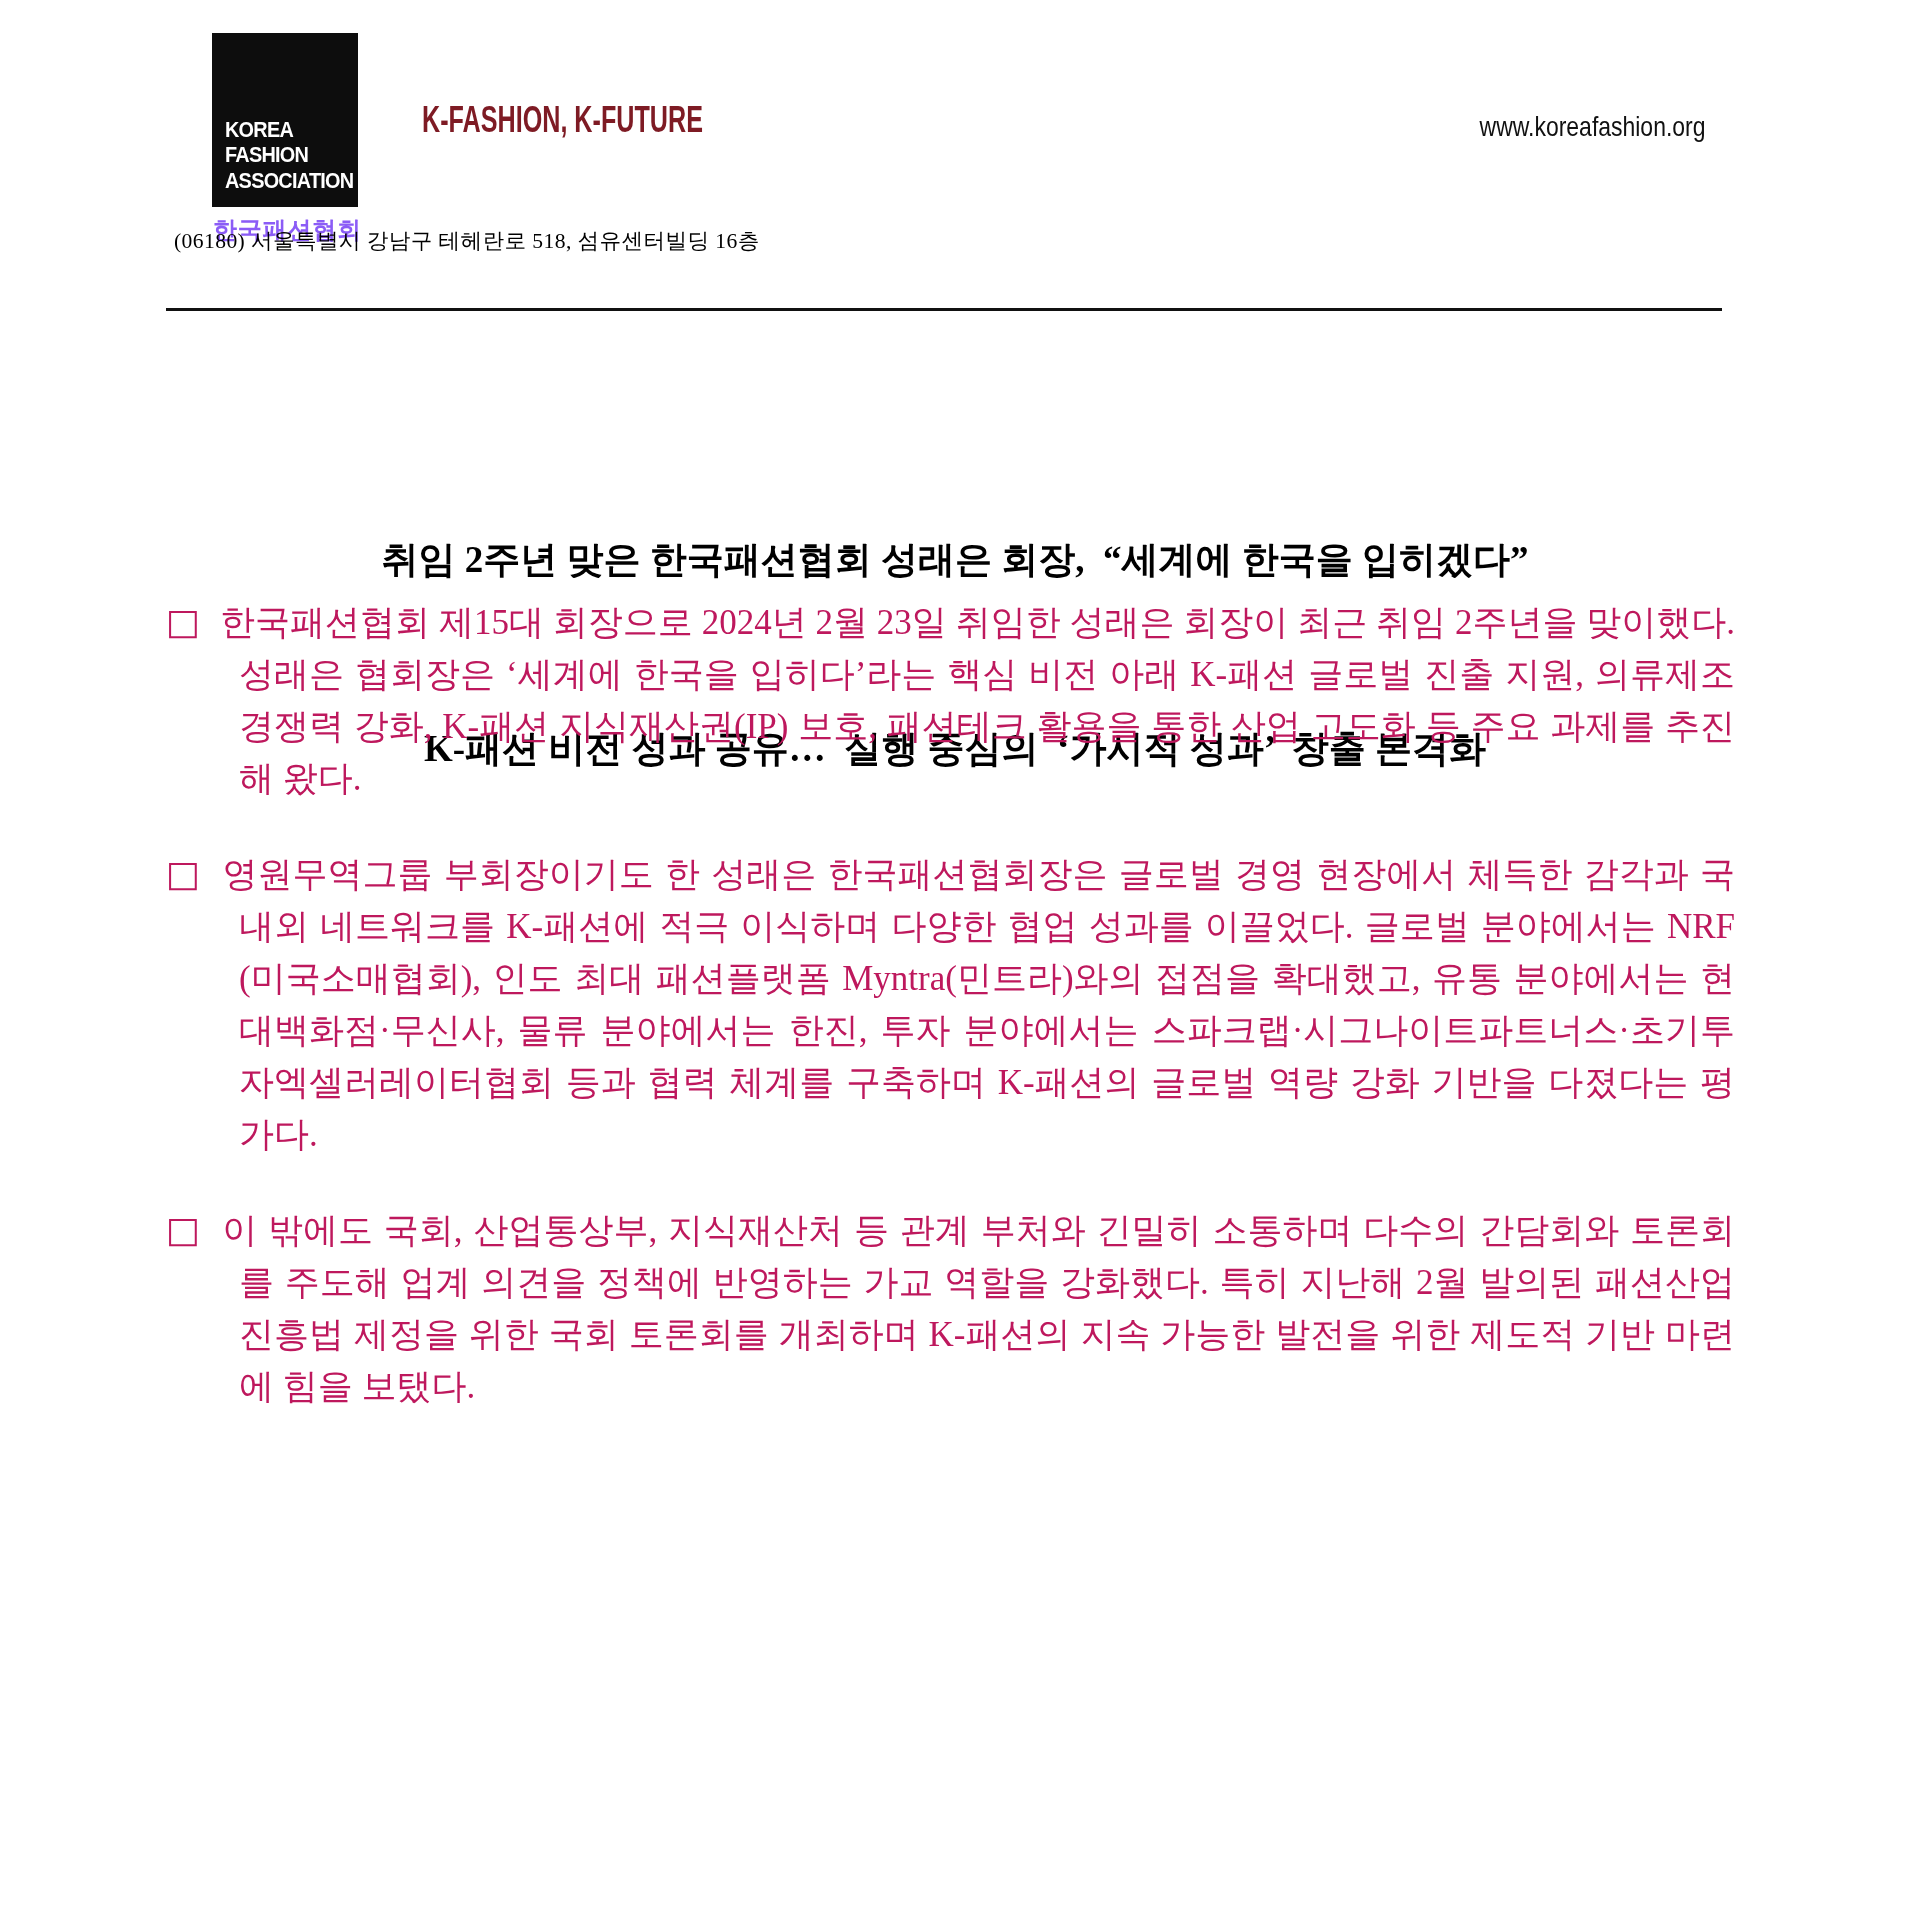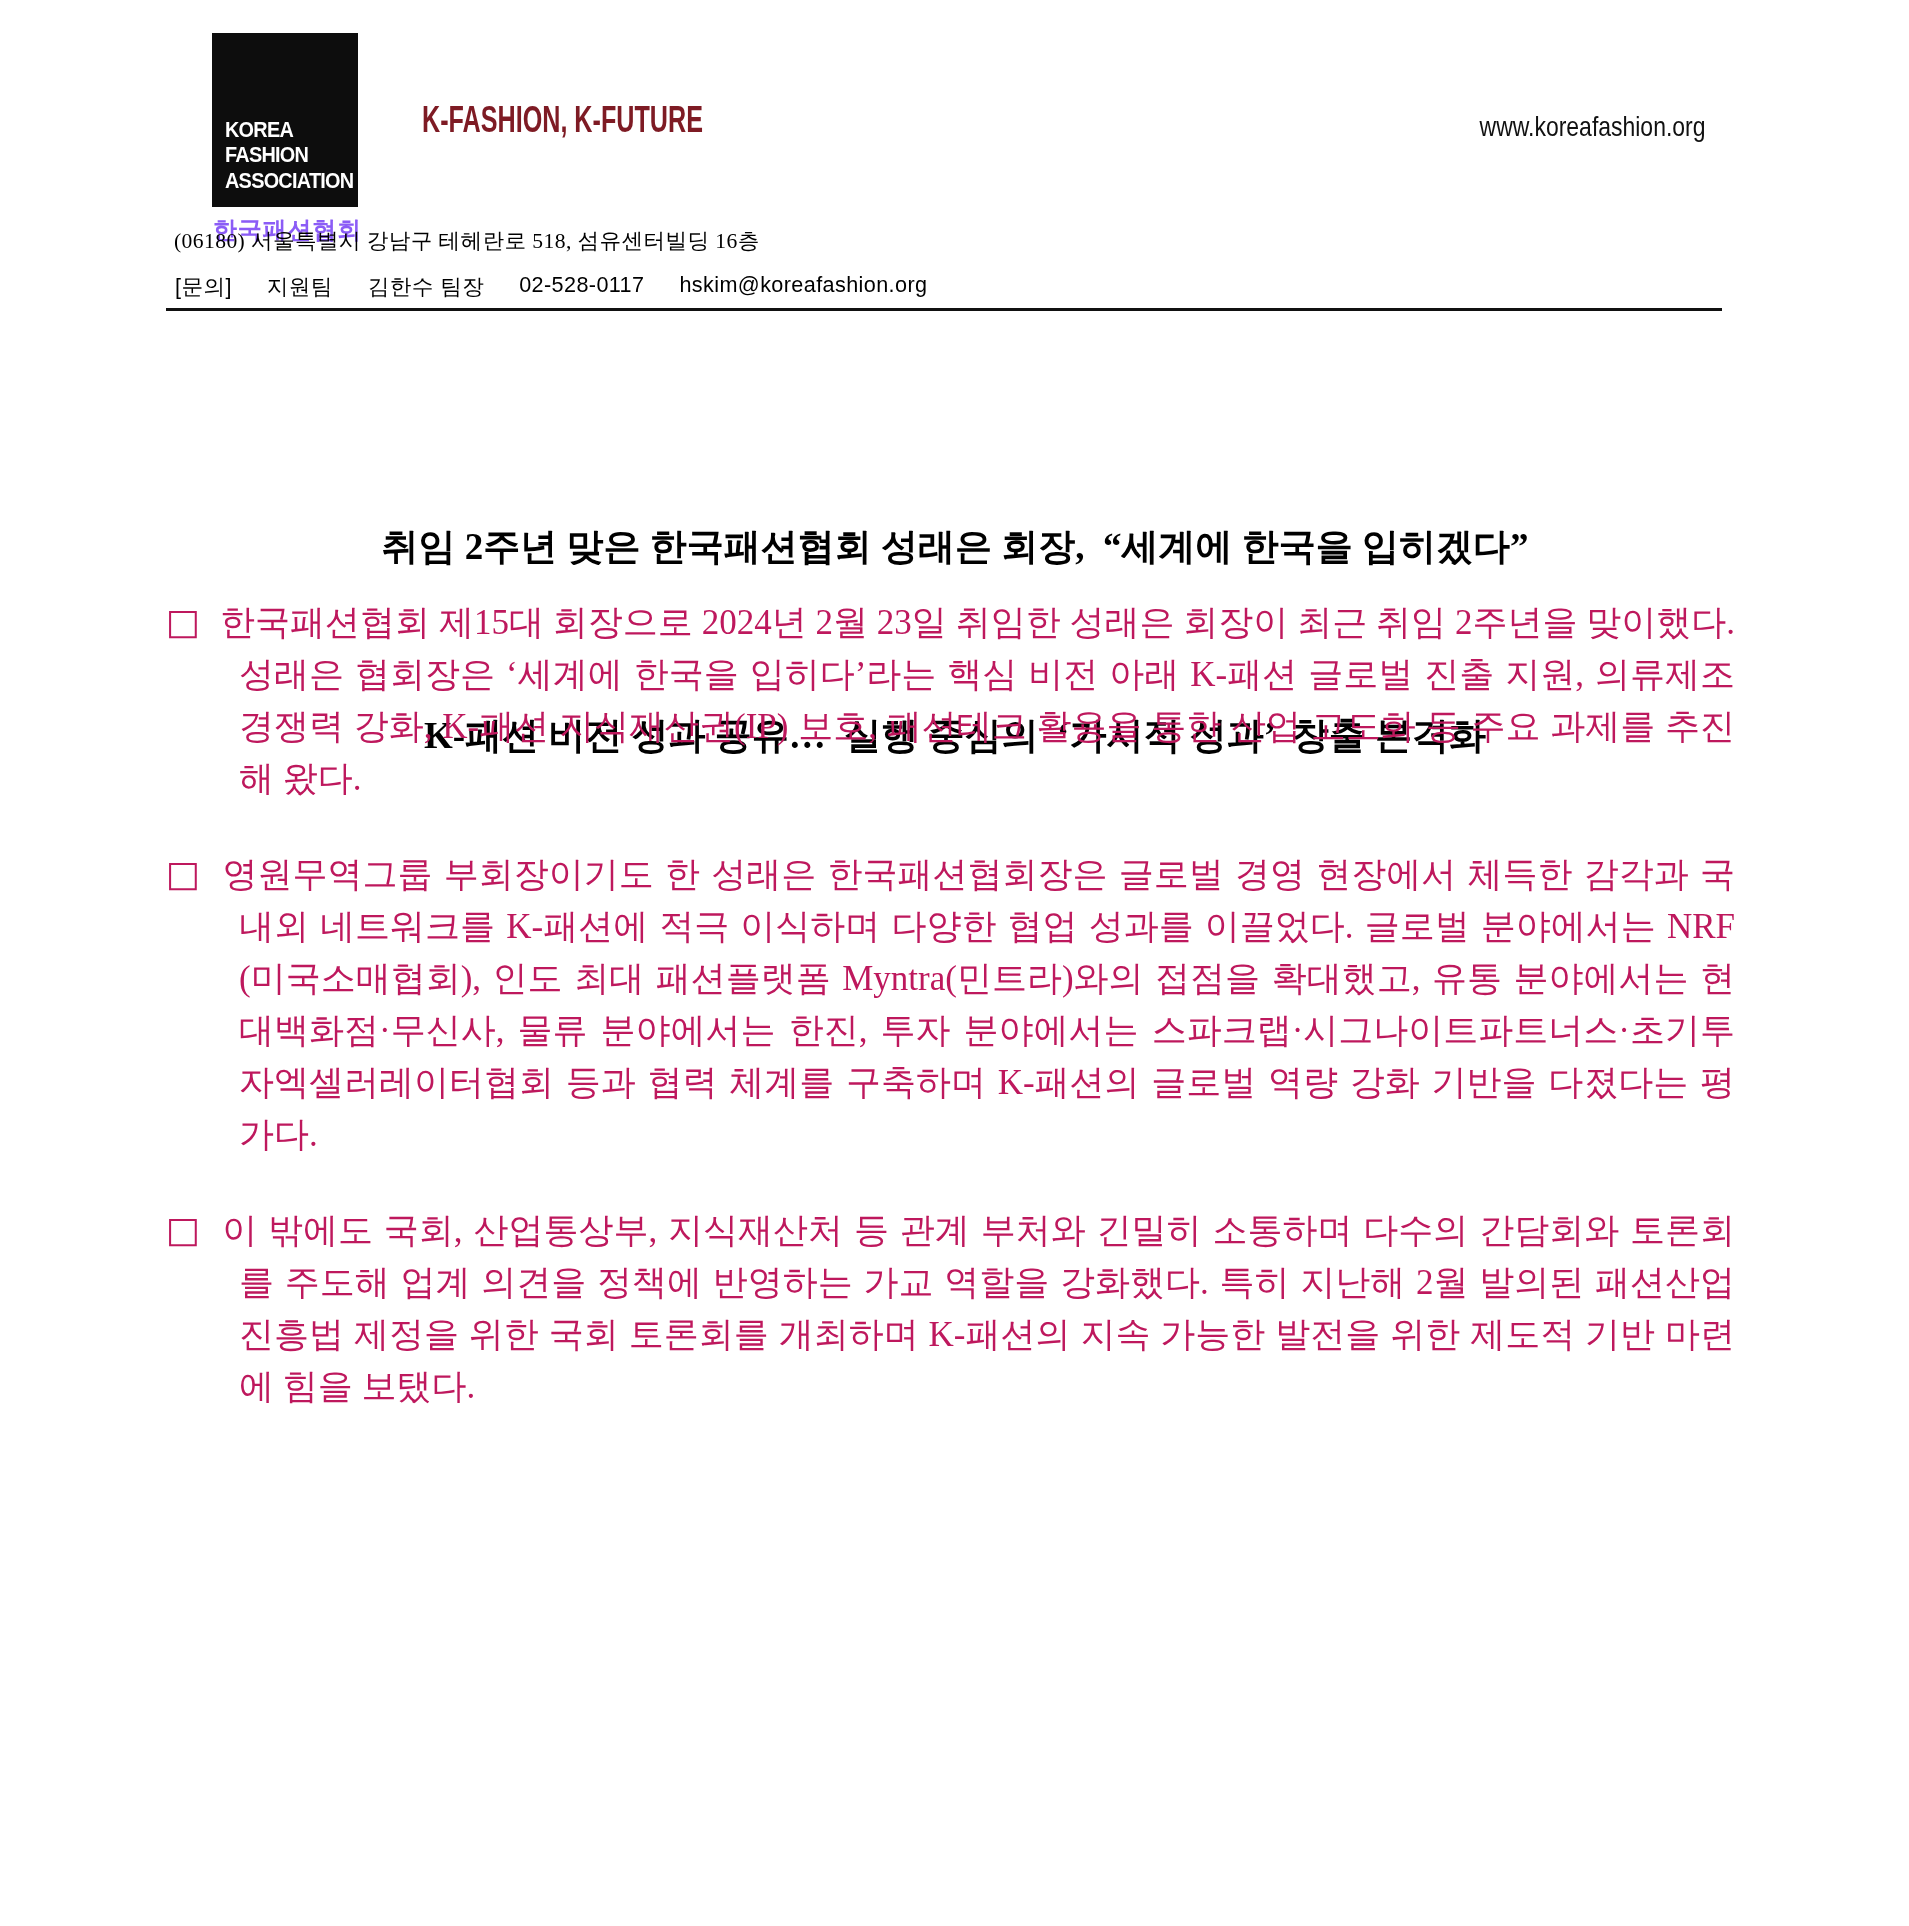--- a/index.html
+++ b/index.html
@@ -106,21 +106,21 @@
     top: 308px;
     width: 1556px;
     height: 2.7px;
     background: #111111;
   }
 
   
   .doc-title {
     position: absolute;
     left: 0;
-    top: 389px;
+    top: 402px;
     width: 100%;
     text-align: center;
     font-weight: bold;
     font-size: 37px;
     line-height: 63px;
     white-space: pre-wrap;
     color: #000000;
   }
 
   
@@ -156,27 +156,20 @@
     <div class="logo-word">FASHION</div>
     <div class="logo-word">ASSOCIATION</div>
   </div>
   <div class="logo-korean">한국패션협회</div>
 
   <div class="tagline">K-FASHION, K-FUTURE</div>
   <div class="website">www.koreafashion.org</div>
 
   <div class="address-line">(06180) 서울특별시 강남구 테헤란로 518, 섬유센터빌딩 16층</div>
 
-  <div class="contact-line">
-    <span>[문의]</span>
-    <span>지원팀</span>
-    <span>김한수 팀장</span>
-    <span>02-528-0117</span>
-    <span>hskim@koreafashion.org</span>
-  </div>
 
   <div class="header-rule"></div>
 
   <div class="doc-title">
     <div>취임 2주년 맞은 한국패션협회 성래은 회장,  “세계에 한국을 입히겠다”</div>
     <div>K-패션 비전 성과 공유…  실행 중심의  ‘가시적 성과’  창출 본격화</div>
   </div>
 
   <div class="content">
     <p class="para"><span class="bullet">□</span><span>한국패션협회 제15대 회장으로 2024년 2월 23일 취임한 성래은 회장이 최근 취임 2주년을 맞이했다. 성래은 협회장은 ‘세계에 한국을 입히다’라는 핵심 비전 아래 K-패션 글로벌 진출 지원, 의류제조 경쟁력 강화, K-패션 지식재산권(IP) 보호, 패션테크 활용을 통한 산업 고도화 등 주요 과제를 추진해 왔다.</span></p>

